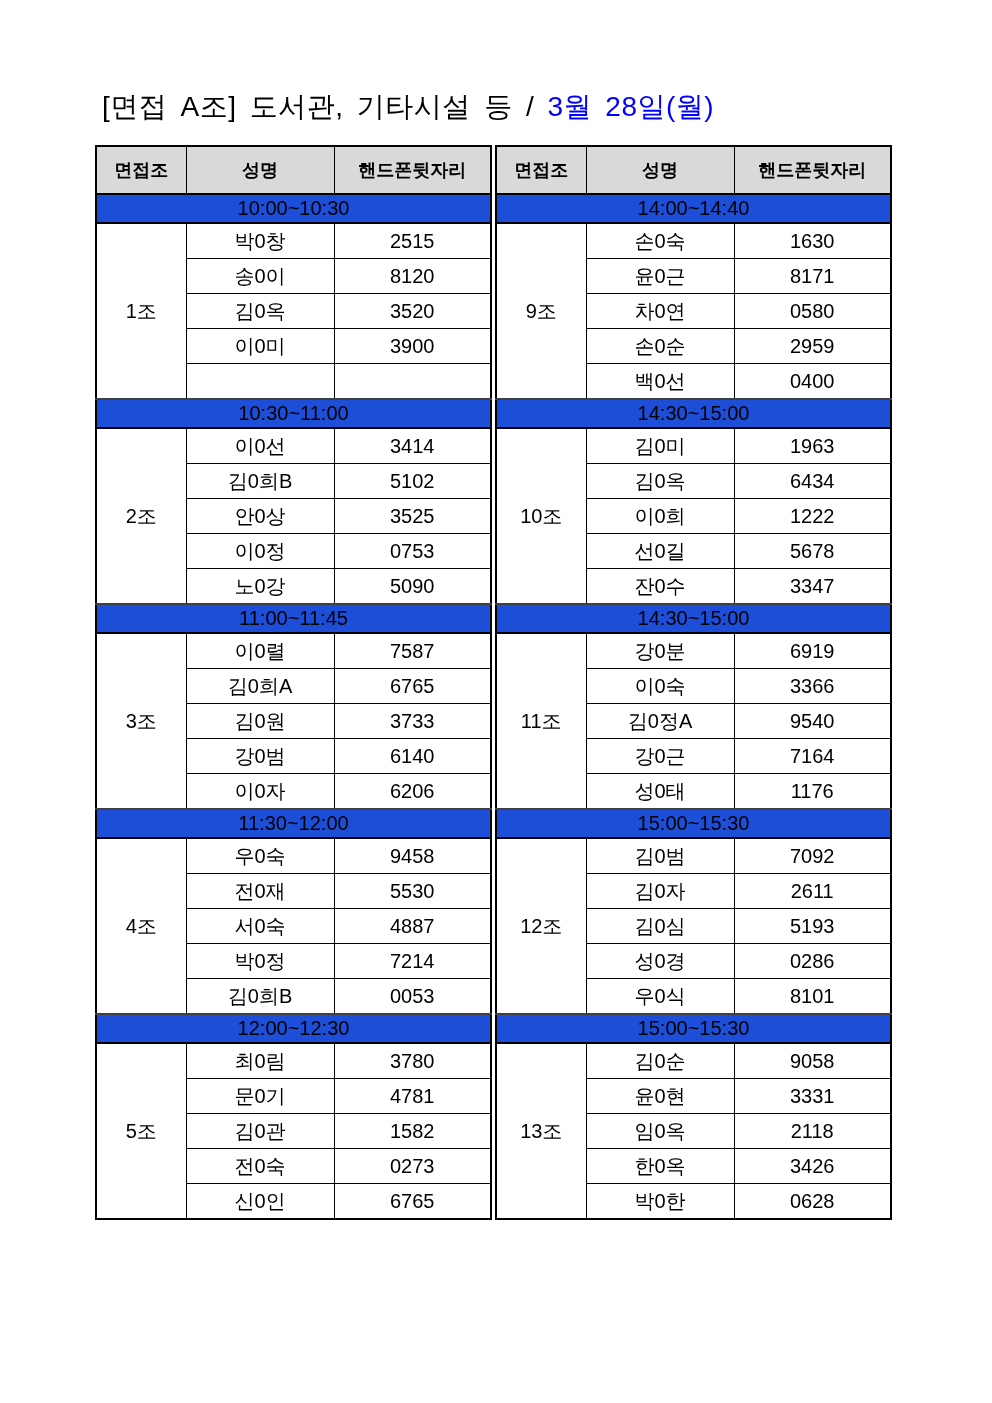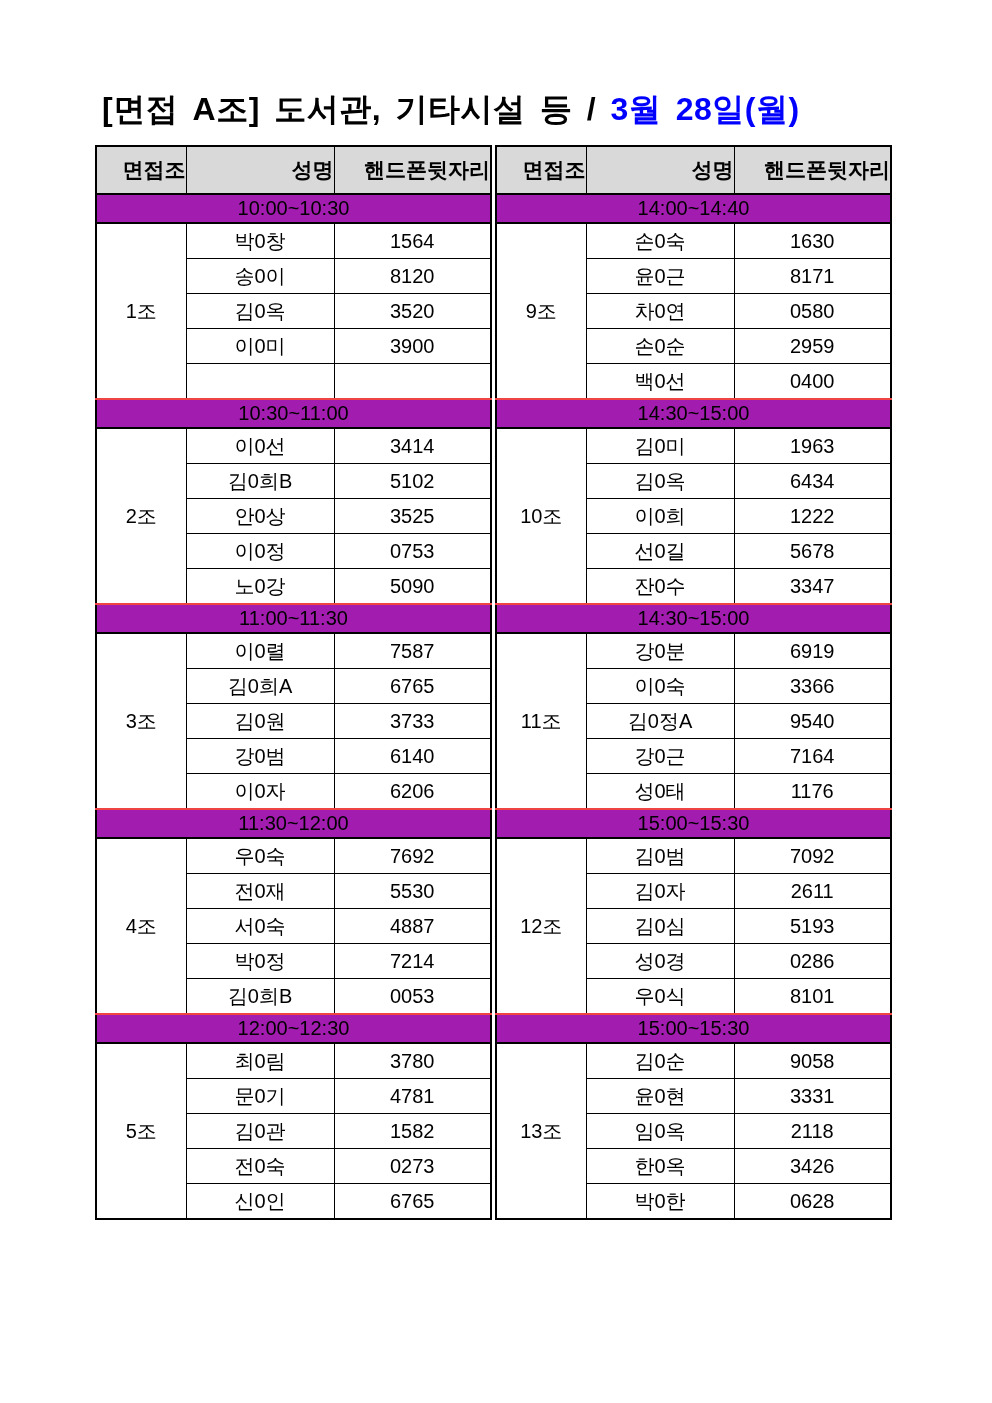--- a/index.html
+++ b/index.html
@@ -2,47 +2,46 @@
 <html><head>
 <meta charset="utf-8">
 <style>
   html,body{margin:0;padding:0;}
   body{
     width:992px;height:1403px;background:#ffffff;position:relative;
     font-family:"Liberation Sans","DejaVu Sans",sans-serif;color:#000;
   }
   .page-title{
     position:absolute;left:102px;top:88px;
-    font-size:32px;font-weight:700;letter-spacing:0.5px;word-spacing:5px;
+    font-size:28px;font-weight:400;letter-spacing:0.5px;word-spacing:5px;
     white-space:nowrap;
   }
   .title-date{color:#0000ff;}
   .tables-wrap{
     position:absolute;left:95px;top:145px;
     display:flex;gap:3px;
   }
   table.sched{
     border-collapse:collapse;table-layout:fixed;
     border:2px solid #000;
   }
   .c1{width:90px}
   .c2{width:148px}
   .c3{width:157px}
   table.sched th, table.sched td{
     border:1.5px solid #000;text-align:center;vertical-align:middle;
     overflow:hidden;white-space:nowrap;padding:0;
   }
   table.sched thead th{
-    background:#d9d9d9;height:46px;font-size:21px;font-weight:700;
+    background:#d9d9d9;height:46px;font-size:18px;font-weight:700;
     border-bottom:2px solid #000;
-    text-align:right;
   }
   tr.band td{
-    background:#a21caf;height:27px;font-size:20px;font-weight:400;
-    border-top:2px solid #ef4444;border-bottom:2px solid #000;
+    background:#1d4ed8;height:27px;font-size:20px;font-weight:400;
+    border-top:2px solid #404040;border-bottom:2px solid #000;
   }
   tr.mem td{height:34px;font-size:20px;}
   td.grp{font-size:20px;}
 </style>
 </head>
 <body>
 
 <div class="page-title"><span>[면접 A조] 도서관, 기타시설 등 / </span><span class="title-date">3월 28일(월)</span></div>
 
 <div class="tables-wrap">
@@ -61,21 +60,21 @@
       </tr>
     </thead>
     <tbody>
 
       <tr class="band">
           <td colspan="3">10:00~10:30</td>
         </tr>
       <tr class="mem">
         <td class="grp" rowspan="5">1조</td>
         <td>박0창</td>
-        <td>1564</td>
+        <td>2515</td>
       </tr>
       <tr class="mem">
           <td>송0이</td>
           <td>8120</td>
         </tr>
       <tr class="mem">
           <td>김0옥</td>
           <td>3520</td>
         </tr>
       <tr class="mem">
@@ -106,21 +105,21 @@
       <tr class="mem">
           <td>이0정</td>
           <td>0753</td>
         </tr>
       <tr class="mem">
           <td>노0강</td>
           <td>5090</td>
         </tr>
 
       <tr class="band">
-          <td colspan="3">11:00~11:30</td>
+          <td colspan="3">11:00~11:45</td>
         </tr>
       <tr class="mem">
         <td class="grp" rowspan="5">3조</td>
         <td>이0렬</td>
         <td>7587</td>
       </tr>
       <tr class="mem">
           <td>김0희A</td>
           <td>6765</td>
         </tr>
@@ -136,21 +135,21 @@
           <td>이0자</td>
           <td>6206</td>
         </tr>
 
       <tr class="band">
           <td colspan="3">11:30~12:00</td>
         </tr>
       <tr class="mem">
         <td class="grp" rowspan="5">4조</td>
         <td>우0숙</td>
-        <td>7692</td>
+        <td>9458</td>
       </tr>
       <tr class="mem">
           <td>전0재</td>
           <td>5530</td>
         </tr>
       <tr class="mem">
           <td>서0숙</td>
           <td>4887</td>
         </tr>
       <tr class="mem">

